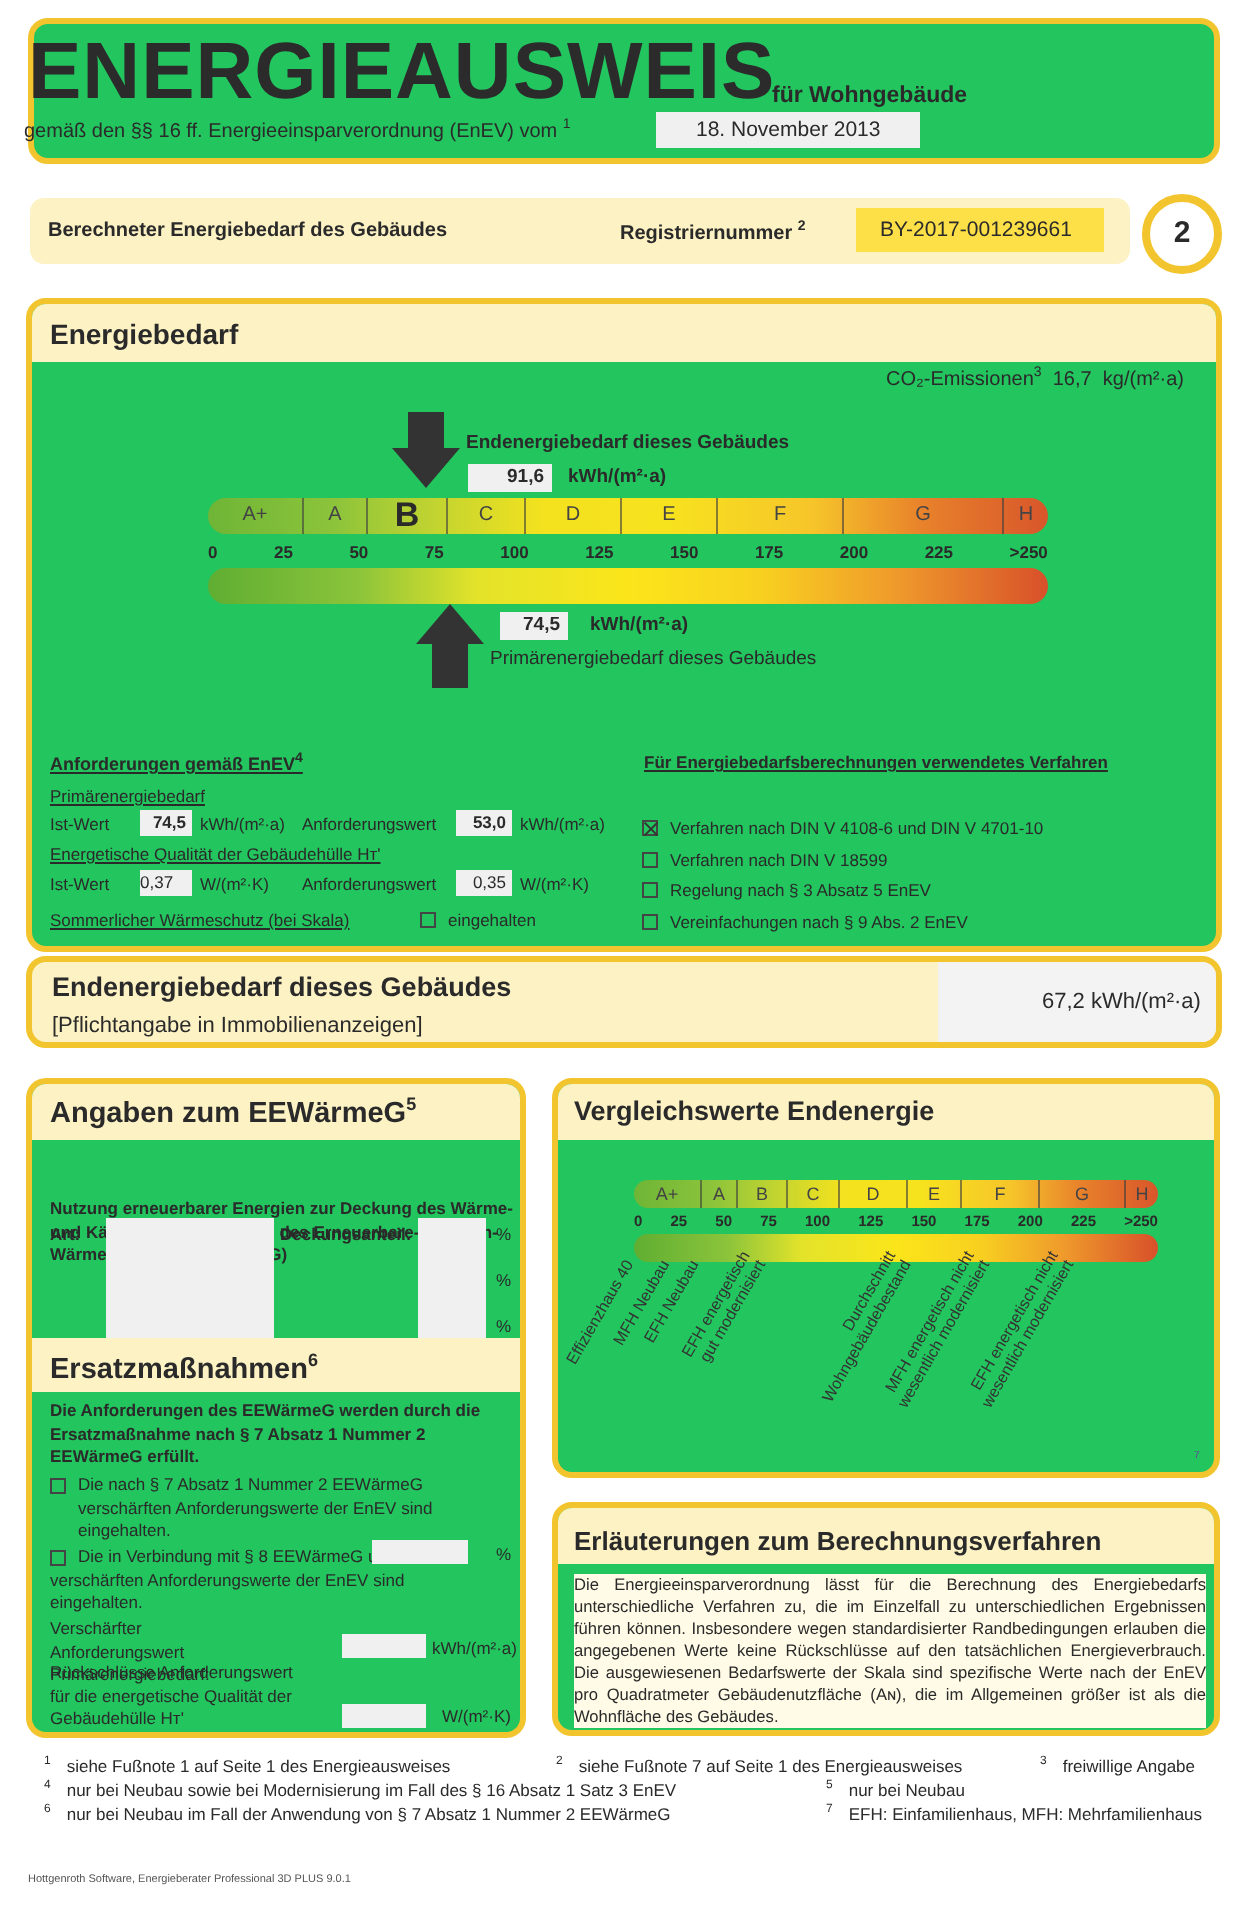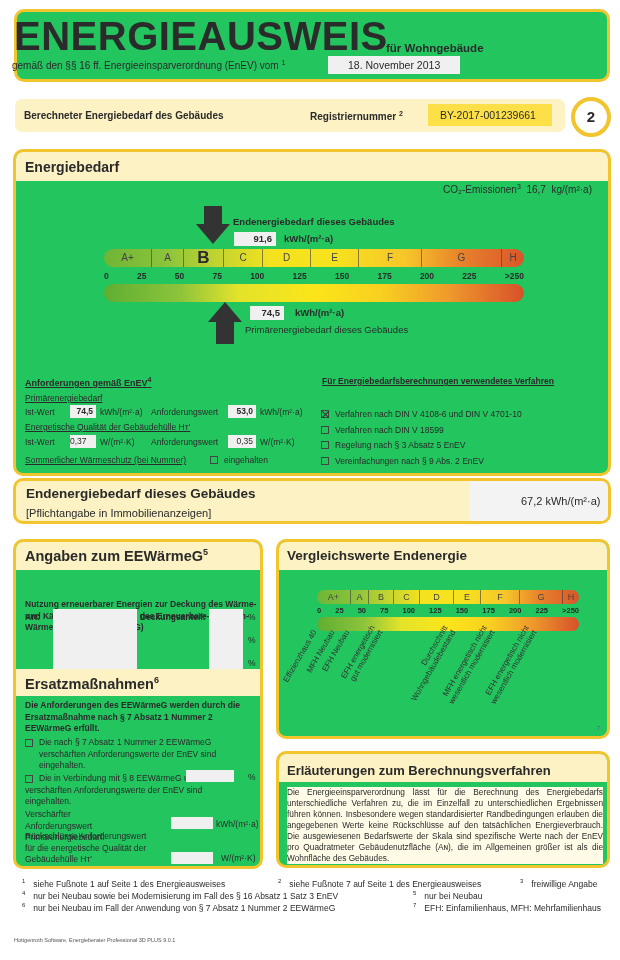--- a/index.html
+++ b/index.html
@@ -157,21 +157,21 @@
   <div class="abs small" style="left:244px;top:255px;font-size:8.5px;">kWh/(m²·a)</div>
 
   <div class="abs small ul" style="left:9px;top:270px;font-size:8.5px;">Energetische Qualität der Gebäudehülle Hᴛ'</div>
   <div class="abs small" style="left:9px;top:285px;font-size:8.5px;">Ist-Wert</div>
   <div class="abs gray-field" style="left:54px;top:283px;width:26px;height:13px;font-size:8.5px;text-align:left;padding:1px 3px 0 0;">0,37</div>
   <div class="abs small" style="left:84px;top:285px;font-size:8.5px;">W/(m²·K)</div>
   <div class="abs small" style="left:135px;top:285px;font-size:8.5px;">Anforderungswert</div>
   <div class="abs gray-field" style="left:212px;top:283px;width:28px;height:13px;font-size:8.5px;text-align:right;padding:1px 3px 0 0;">0,35</div>
   <div class="abs small" style="left:244px;top:285px;font-size:8.5px;">W/(m²·K)</div>
 
-  <div class="abs small ul" style="left:9px;top:303px;font-size:8.5px;">Sommerlicher Wärmeschutz (bei Nummer)</div>
+  <div class="abs small ul" style="left:9px;top:303px;font-size:8.5px;">Sommerlicher Wärmeschutz (bei Skala)</div>
   <div class="abs small" style="left:194px;top:303px;font-size:8.5px;">
     <span class="cb"></span><span>eingehalten</span>
   </div>
 
   <div class="abs small lbl-bold ul" style="left:306px;top:224px;font-size:8.5px;">Für Energiebedarfsberechnungen verwendetes Verfahren</div>
   <div class="abs small" style="left:305px;top:255px;font-size:8.5px;line-height:15.5px;">
     <div><span class="cb checked"></span><span>Verfahren nach DIN V 4108-6 und DIN V 4701-10</span></div>
     <div><span class="cb"></span><span>Verfahren nach DIN V 18599</span></div>
     <div><span class="cb"></span><span>Regelung nach § 3 Absatz 5 EnEV</span></div>
     <div><span class="cb"></span><span>Vereinfachungen nach § 9 Abs. 2 EnEV</span></div>

